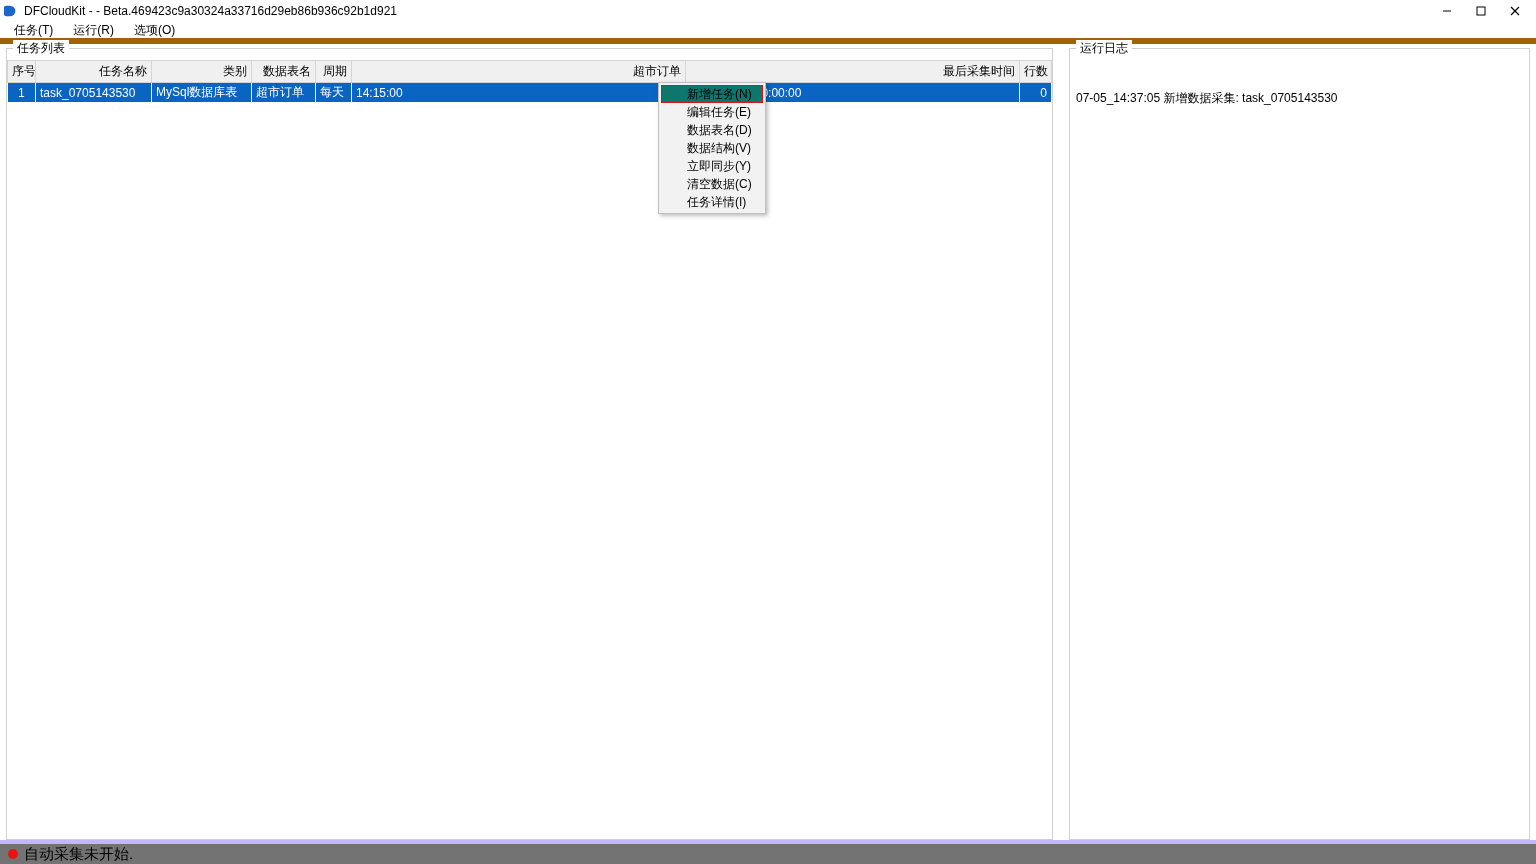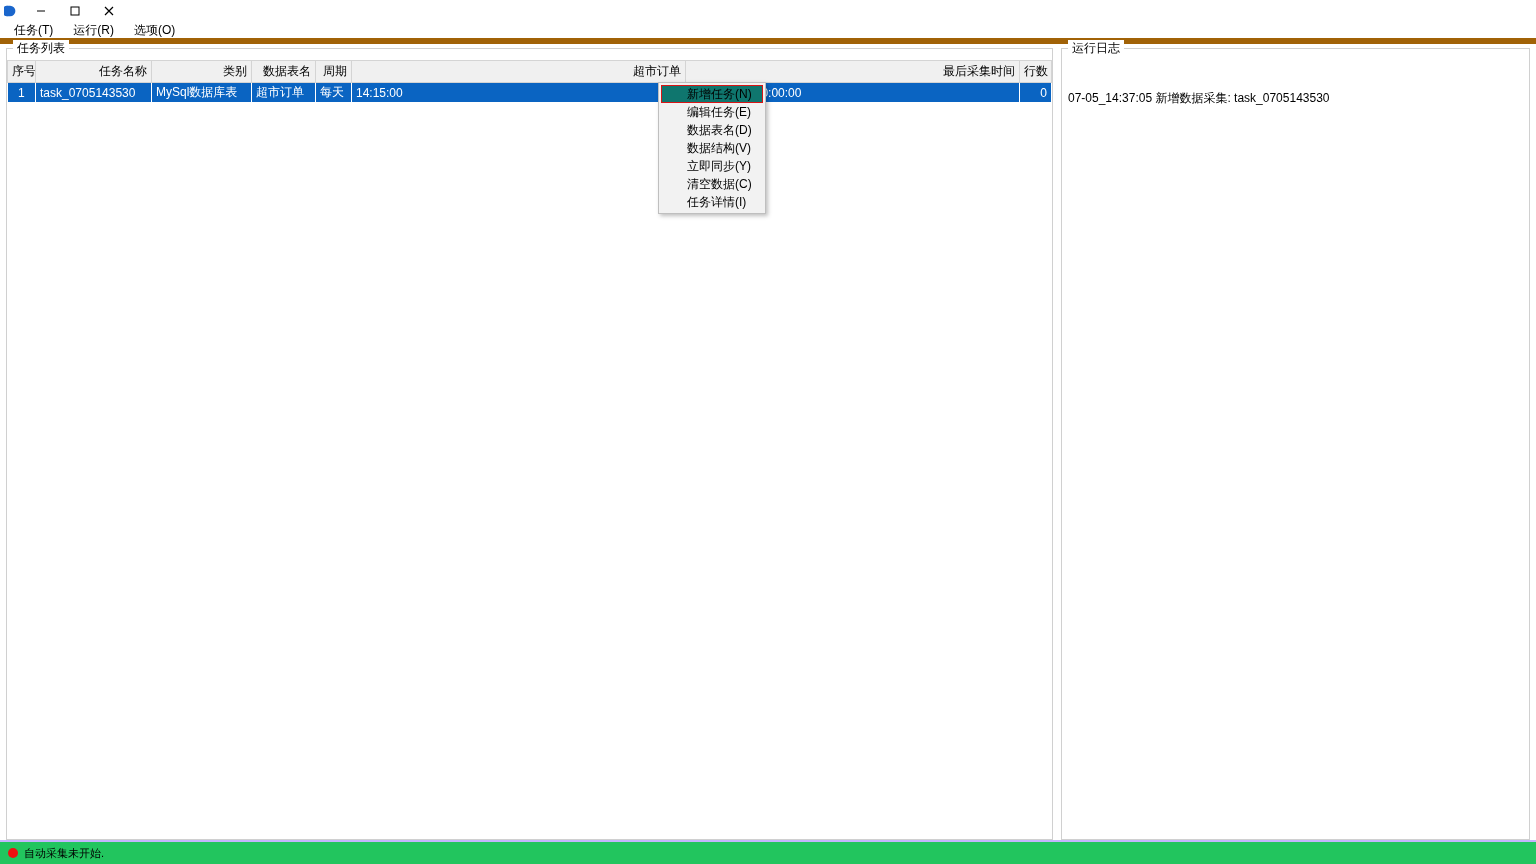--- a/index.html
+++ b/index.html
@@ -42,21 +42,21 @@
     background: #ffffff;
     border-bottom: 6px solid #a16207;
   }
   .menubar .menu-item {
     padding: 2px 10px;
     cursor: default;
   }
   .content {
     flex: 1;
     display: flex;
-    gap: 8px;
+    gap: 16px;
     padding: 4px 6px 0 6px;
     min-height: 0;
   }
   .panel {
     border: 1px solid #d0d0d0;
     background: #ffffff;
     display: flex;
     flex-direction: column;
     min-height: 0;
   }
@@ -148,41 +148,42 @@
     padding: 2px 6px;
     font-size: 12px;
     overflow: auto;
     white-space: pre-wrap;
   }
   .statusbar {
     height: 24px;
     display: flex;
     align-items: center;
     padding: 0 8px;
-    background: #22c55e;
-    border-top: 2px solid #c4b5fd;
-    font-size: 11px;
+    background: #737373;
+    border-top: 4px solid #c4b5fd;
+    font-size: 15px;
     gap: 6px;
   }
   .status-dot {
     width: 10px; height: 10px;
     border-radius: 50%;
     background: #e11;
   }
 </style>
 </head>
 <body>
 
 <div class="titlebar">
   <span class="app-icon">
     <svg viewBox="0 0 16 16">
         <path d="M4 2 a6 6 0 0 0 0 12 h3 a6 6 0 0 0 0 -12 z" fill="#1a66cc"></path>
         <path d="M4 2 a6 6 0 0 0 0 12 z" fill="#1a66cc"></path>
       </svg>
   </span>
+  <span class="title">DFCloudKit - - Beta.469423c9a30324a33716d29eb86b936c92b1d921</span>
   <div class="win-controls">
     <div class="win-btn">
       <svg width="10" height="10" viewBox="0 0 10 10">
           <path d="M1 5 h8" stroke="#000" stroke-width="1"></path>
         </svg>
     </div>
     <div class="win-btn">
       <svg width="10" height="10" viewBox="0 0 10 10">
           <rect x="1" y="1" width="8" height="8" fill="none" stroke="#000" stroke-width="1"></rect>
         </svg>

